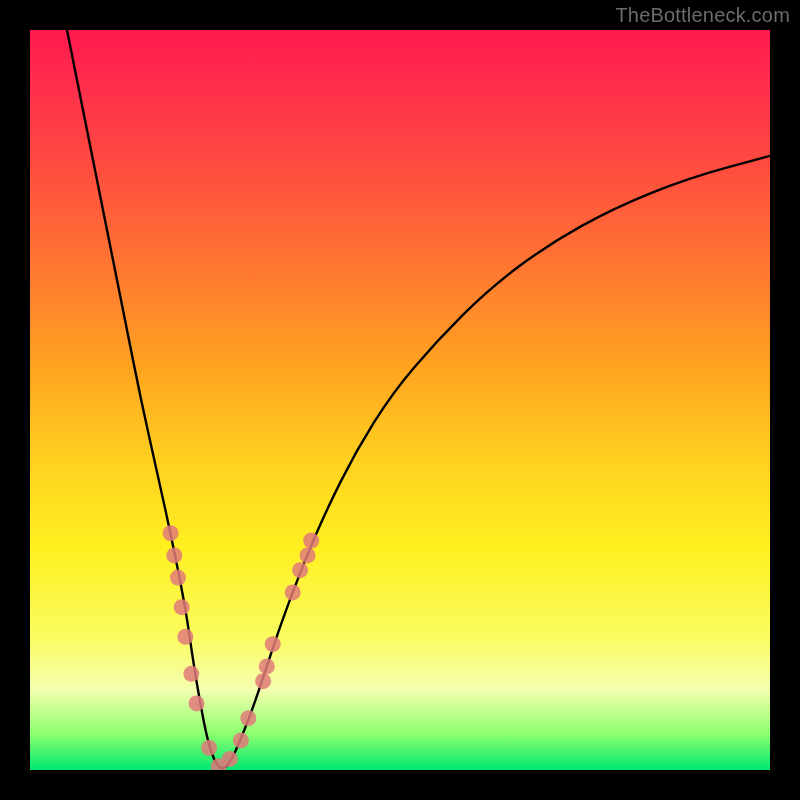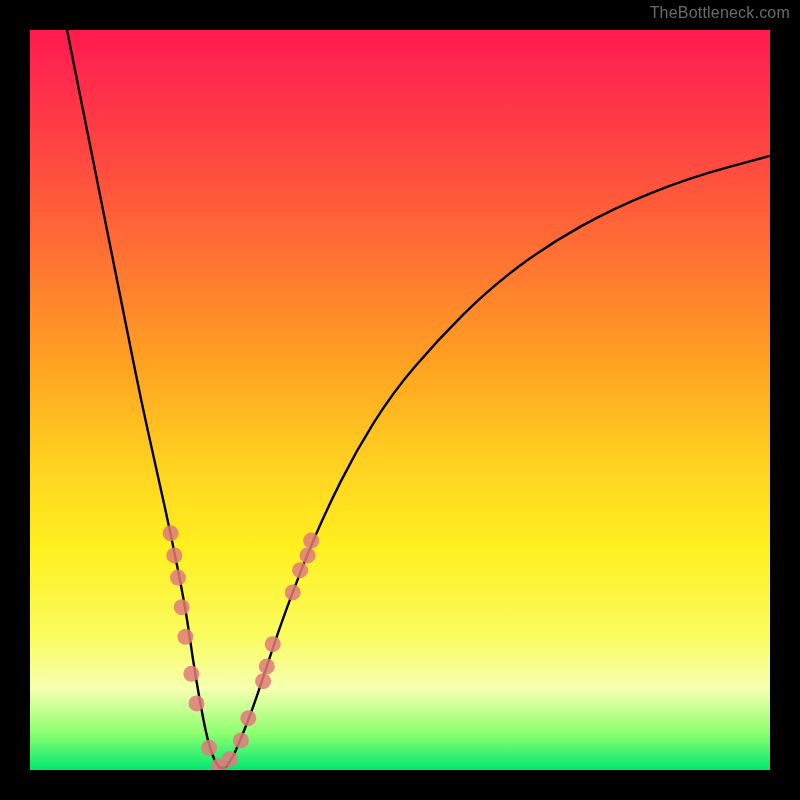--- a/index.html
+++ b/index.html
@@ -35,21 +35,21 @@
       #fafc60 82%,
       #f6ffb0 89%,
       #8fff70 95%,
       #00e870 100%);
   }
   .watermark {
     position: absolute;
     top: 4px;
     right: 10px;
     color: #6b6b6b;
-    font-size: 16px;
+    font-size: 20px;
     font-weight: 500;
     letter-spacing: 0.2px;
     z-index: 10;
     user-select: none;
   }
   svg.overlay {
     position: absolute;
     left: 0;
     top: 0;
     width: 740px;

